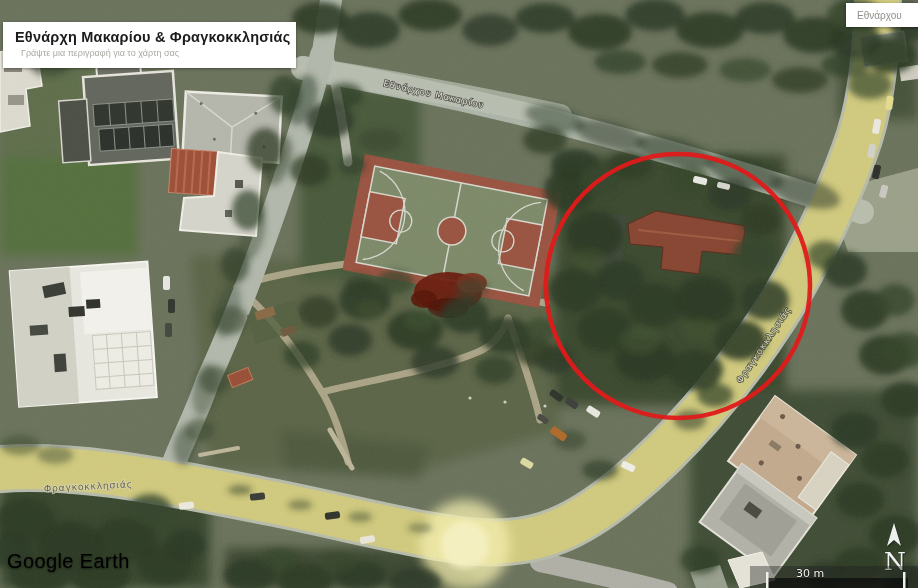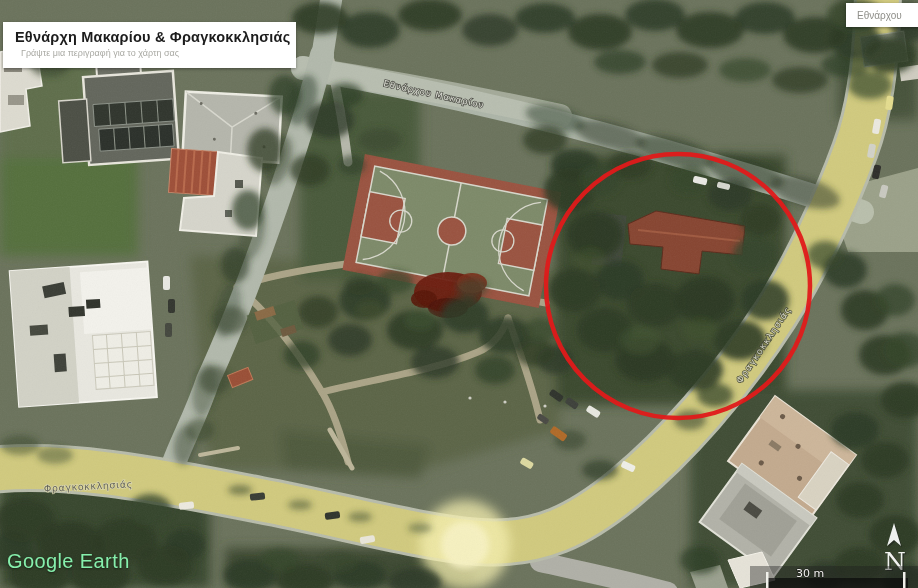--- a/index.html
+++ b/index.html
@@ -5,21 +5,21 @@
   html,body{margin:0;padding:0;background:#222;}
   #app{position:relative;width:918px;height:588px;overflow:hidden;background:#6b735c;
        font-family:"Liberation Sans",sans-serif;}
   #map-svg{position:absolute;left:0;top:0;width:918px;height:588px;display:block;}
   .card{position:absolute;background:#fff;box-shadow:0 1px 3px rgba(0,0,0,.38);box-sizing:border-box;}
   #title-card{left:3px;top:16px;width:293px;height:46px;padding:7px 12px 5px;margin-top:6px;}
   #title-card .title{font-size:14.5px;font-weight:bold;color:#1c1c1c;letter-spacing:.2px;white-space:nowrap;}
   #title-card .subtitle{margin-top:3px;font-size:9px;color:#a9a9a3;white-space:nowrap;padding-left:6px;}
   #legend-card{left:846px;top:3px;width:90px;height:24px;display:flex;align-items:center;padding-left:11px;
        font-size:10px;color:#8e8e88;}
-  #watermark{position:absolute;left:7px;top:550px;font-size:20px;font-weight:500;color:#86efac;
+  #watermark{position:absolute;left:7px;top:550px;font-size:20px;font-weight:500;color:#000000;
        letter-spacing:.4px;text-shadow:0 1px 2px rgba(0,0,0,.5);}
   .svgtext{font-family:"DejaVu Sans","Liberation Sans",sans-serif;}
 </style>
 </head>
 <body>
 
 <div id="app">
 
 <svg id="map-svg" viewBox="0 0 918 588" xmlns="http://www.w3.org/2000/svg">
   <defs>

